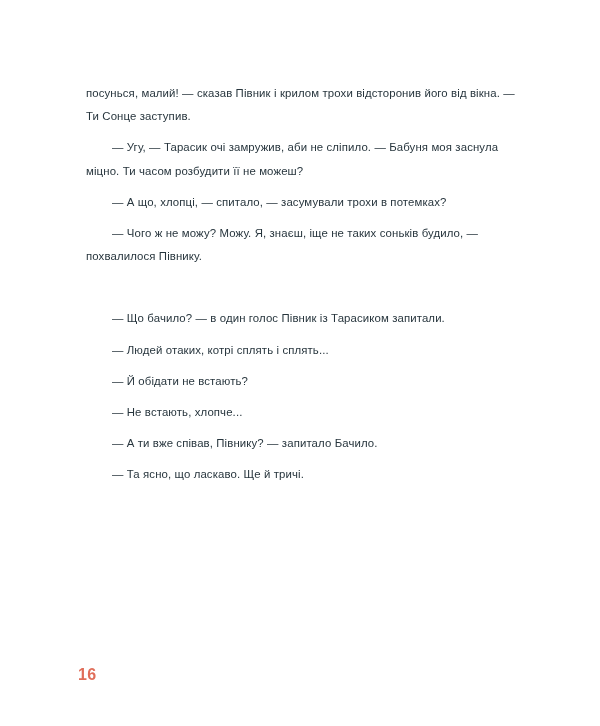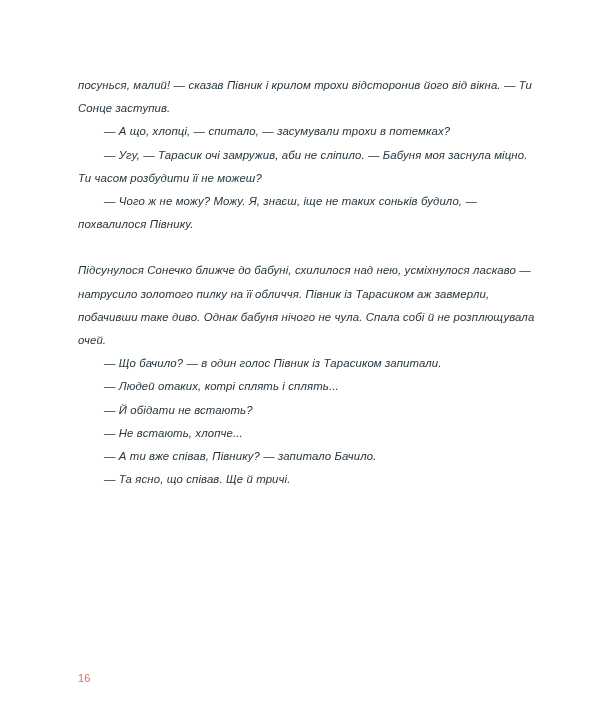--- a/index.html
+++ b/index.html
@@ -22,61 +22,60 @@
     padding: 74px 62px 0 78px;
   }
   .text-block {
     font-size: 11.4px;
     line-height: 23.2px;
     color: #27353d;
     text-align: left;
     letter-spacing: 0.01em;
   }
   .para {
-    margin: 0;
-    font-style: italic;
+    margin: 8px;
   }
   .indent {
     text-indent: 26px;
   }
   .block-gap {
     height: 23px;
   }
   .folio {
     position: absolute;
     left: 78px;
     bottom: 42px;
-    font-size: 11px;
+    font-size: 16px;
     color: #e06e5a;
     letter-spacing: 0.02em;
+    font-weight: bold;
   }
 </style>
 </head>
 <body>
 
 <div class="page">
 
   <div class="text-block">
 
     <div>
       <p class="para">посунься, малий! — сказав Півник і крилом трохи відсторонив його від вікна. — Ти Сонце заступив.</p>
+      <p class="para indent">— Угу, — Тарасик очі замружив, аби не сліпило. — Бабуня моя заснула міцно. Ти часом розбудити її не можеш?</p>
       <p class="para indent">— А що, хлопці, — спитало, — засумували трохи в потемках?</p>
-      <p class="para indent">— Угу, — Тарасик очі замружив, аби не сліпило. — Бабуня моя заснула міцно. Ти часом розбудити її не можеш?</p>
       <p class="para indent">— Чого ж не можу? Можу. Я, знаєш, іще не таких соньків будило, — похвалилося Півнику.</p>
     </div>
 
     <div class="block-gap"></div>
 
     <div>
-      <p class="para">Підсунулося Сонечко ближче до бабуні, схилилося над нею, усміхнулося ласкаво — натрусило золотого пилку на її обличчя. Півник із Тарасиком аж завмерли, побачивши таке диво. Однак бабуня нічого не чула. Спала собі й не розплющувала очей.</p>
       <p class="para indent">— Що бачило? — в один голос Півник із Тарасиком запитали.</p>
       <p class="para indent">— Людей отаких, котрі сплять і сплять...</p>
       <p class="para indent">— Й обідати не встають?</p>
       <p class="para indent">— Не встають, хлопче...</p>
       <p class="para indent">— А ти вже співав, Півнику? — запитало Бачило.</p>
-      <p class="para indent">— Та ясно, що співав. Ще й тричі.</p>
+      <p class="para indent">— Та ясно, що ласкаво. Ще й тричі.</p>
     </div>
 
   </div>
 
   <div class="folio">16</div>
 
 </div>
 
 </body></html>

